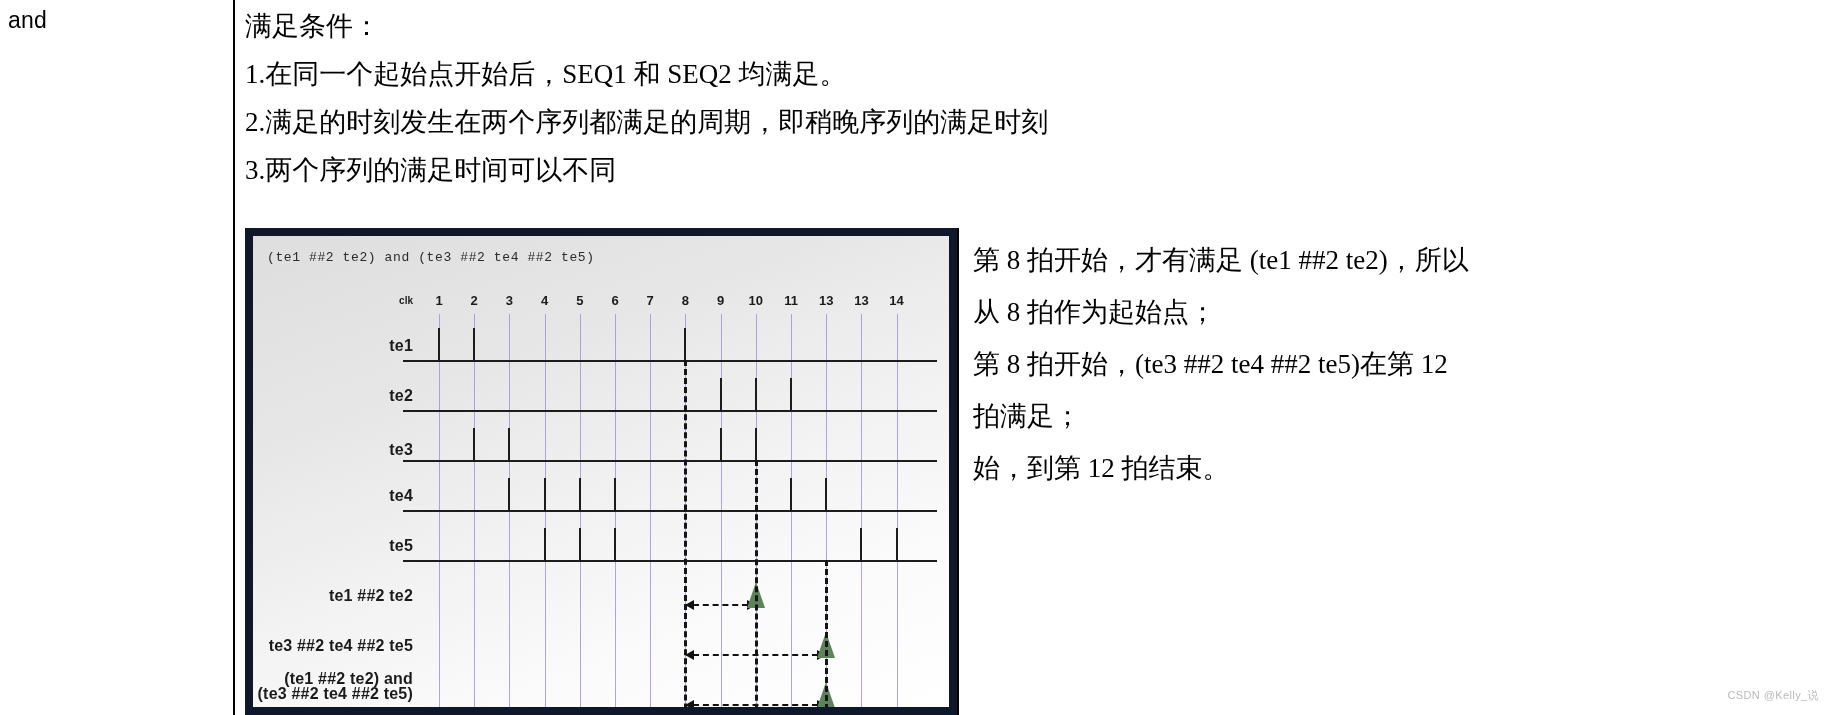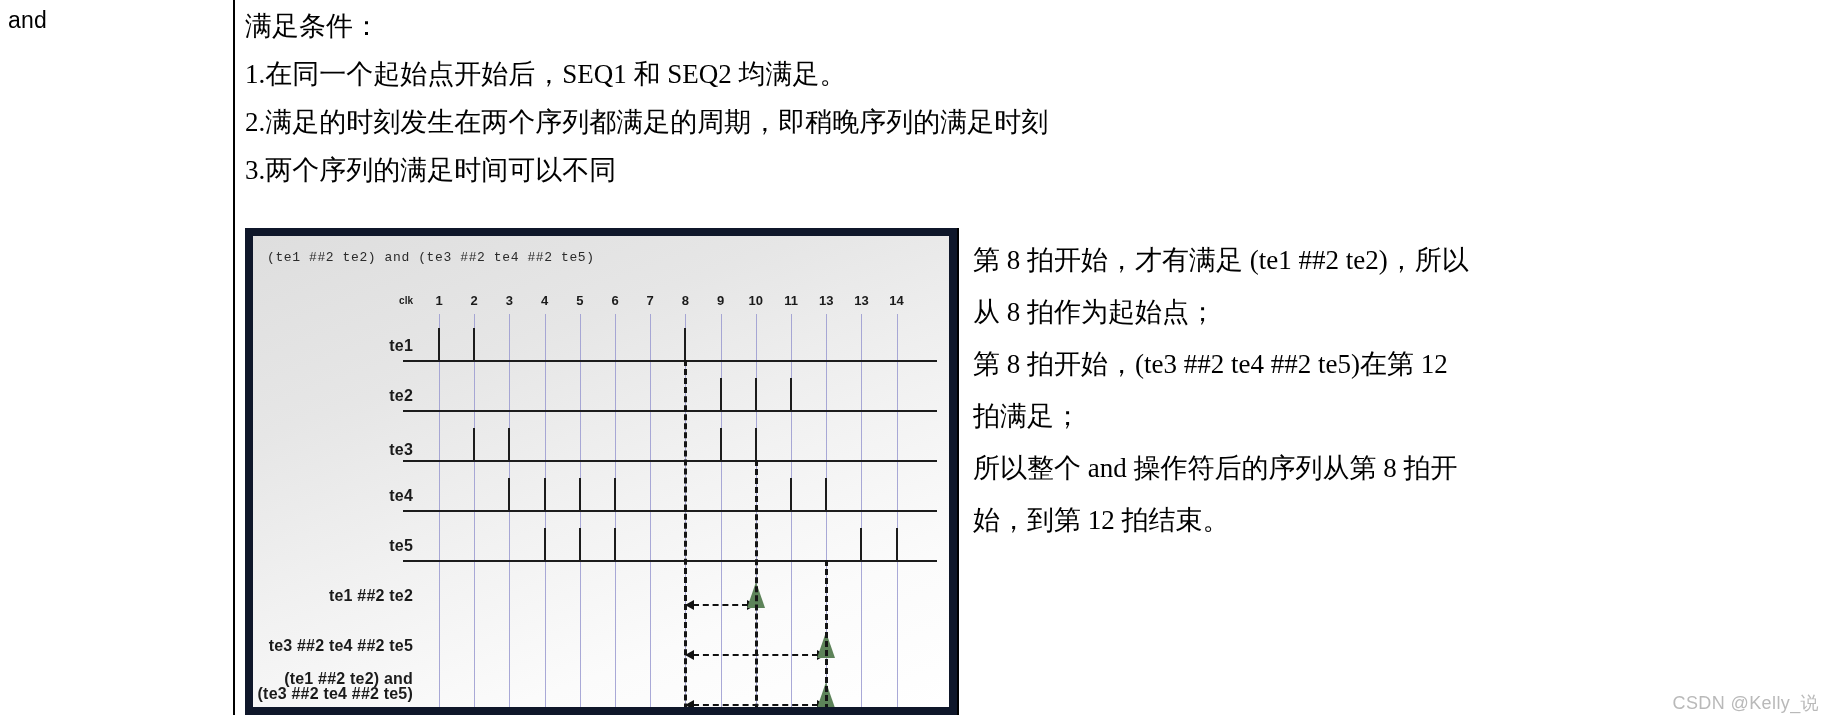--- a/index.html
+++ b/index.html
@@ -199,23 +199,23 @@
     font-size: 27px;
     line-height: 52px;
     color: #000;
     white-space: nowrap;
     font-family: "Liberation Serif", "DejaVu Serif", serif;
   }
 
   .watermark {
     position: absolute;
     right: 8px;
-    bottom: 0;
+    bottom: 12px;
     font-family: "Liberation Sans", sans-serif;
-    font-size: 18px;
+    font-size: 11px;
     color: #b9b9b9;
     letter-spacing: 0.4px;
     white-space: nowrap;
   }
 </style>
 </head>
 <body>
 
 <div class="doc-table">
 
@@ -328,21 +328,20 @@
         </div>
       </div>
 
       <div class="vrule"></div>
 
       <div class="comment-cell">
         <div class="comment-line">第 8 拍开始，才有满足 (te1 ##2 te2)，所以</div>
         <div class="comment-line">从 8 拍作为起始点；</div>
         <div class="comment-line">第 8 拍开始，(te3 ##2 te4 ##2 te5)在第 12</div>
         <div class="comment-line">拍满足；</div>
-        <div class="comment-line">所以整个 and 操作符后的序列从第 8 拍开</div>
         <div class="comment-line">始，到第 12 拍结束。</div>
       </div>
 
     </div>
   </div>
 </div>
 
 <div class="watermark">CSDN @Kelly_说</div>
 
 </body></html>

